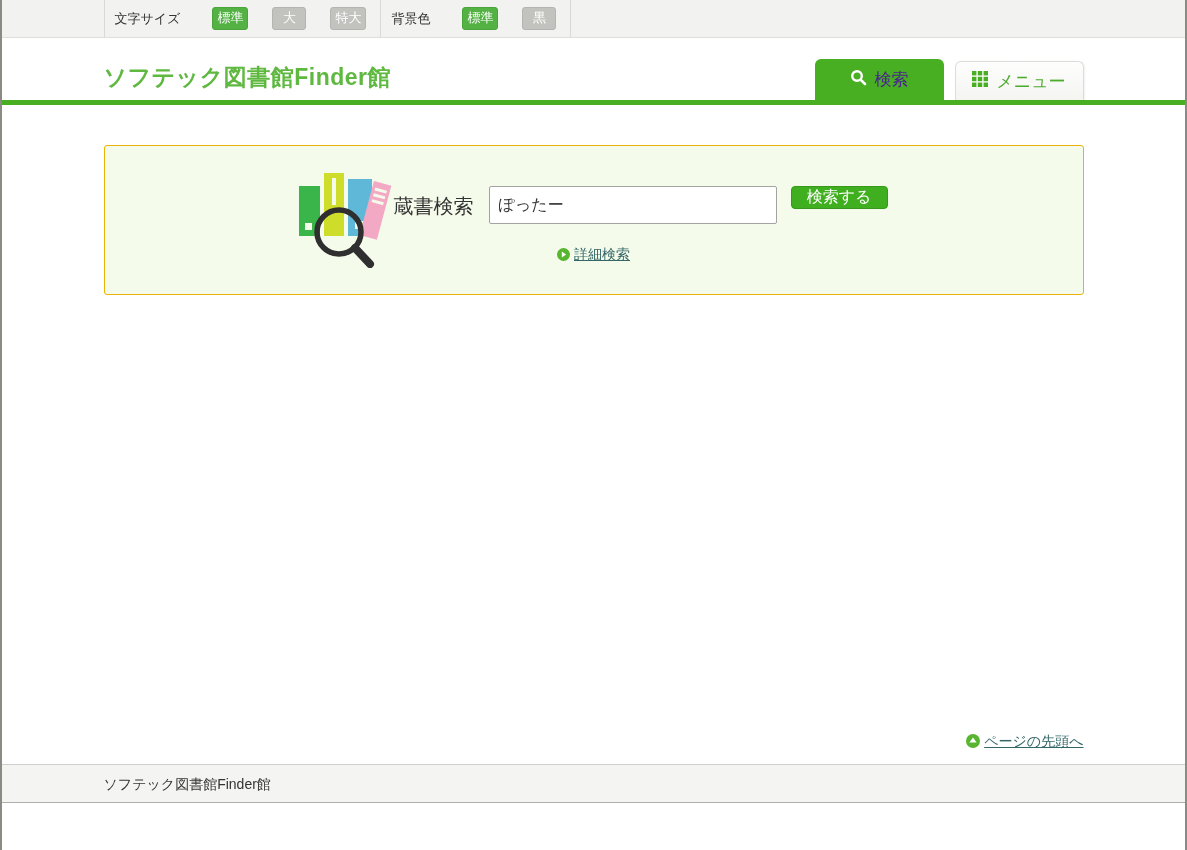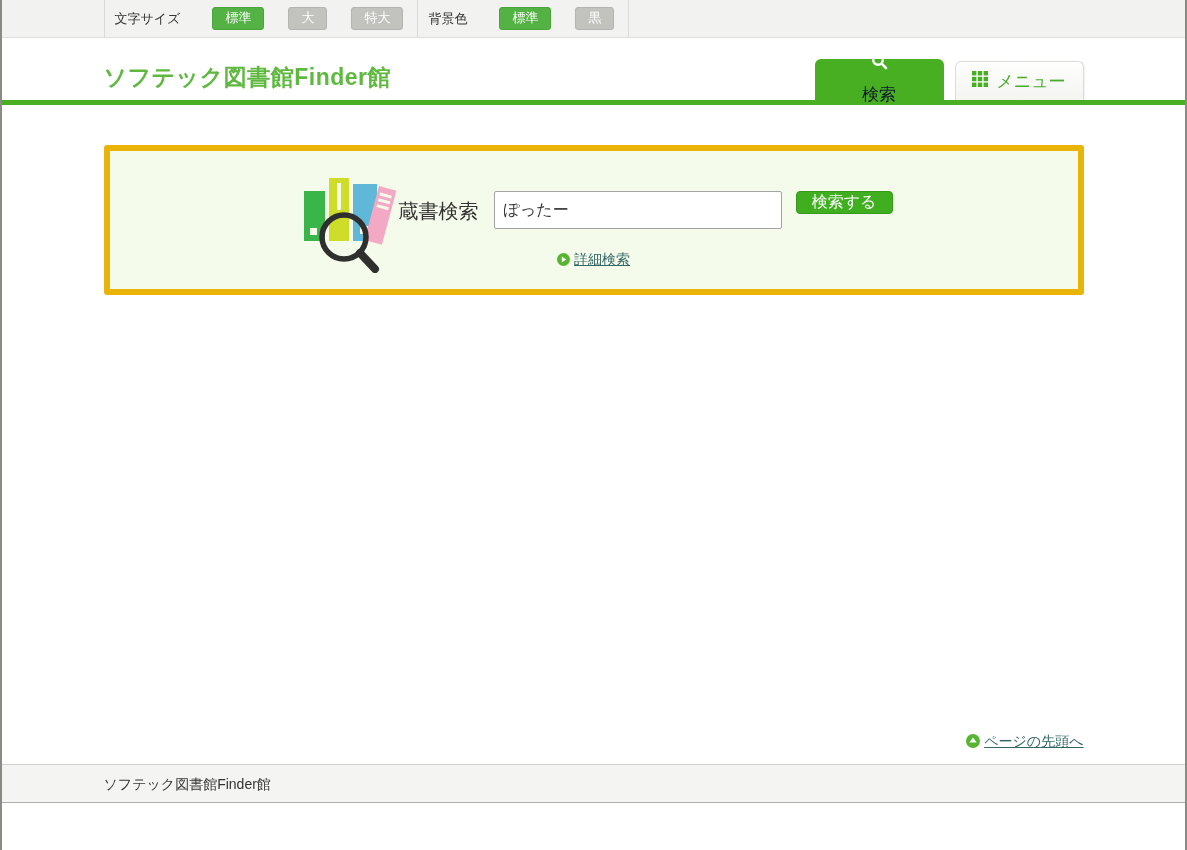--- a/index.html
+++ b/index.html
@@ -13,39 +13,39 @@
   .edge.right { right:0; }
 
   
   .toolbar { height:38px; background:#f2f2f0; border-bottom:1px solid #dededb; }
   .toolbar-inner { width:980px; margin:0 auto; height:100%; display:flex; align-items:stretch; }
   .tb-group { display:flex; align-items:center; padding:0 14px 0 10px; border-left:1px solid #d9d9d5;gap:21px; }
   .tb-group:last-child { border-right:1px solid #d9d9d5; }
   .tb-label { font-size:13px; color:#333; margin-right:8px; white-space:nowrap; }
   .tb-btn {
     display:inline-block; min-width:34px; text-align:center; font-size:13px; color:#fff;
-    padding:3px 12px 4px; margin-left:3px; border-radius:3px; cursor:pointer; line-height:1.1;
+    padding:3px 4px 4px; margin-left:3px; border-radius:3px; cursor:pointer; line-height:1.1;
   }
   .tb-btn.on  { background:#53b243; border:1px solid #49a53a; }
   .tb-btn.off { background:#c2c2bf; border:1px solid #b4b4b1; }
 
   
   .header { height:62px; background:#fff; position:relative; }
   .header-inner { width:980px; margin:0 auto; height:100%; position:relative; }
   .site-title { position:absolute; left:0; top:24px; font-size:23px; font-weight:bold; color:#5fb840; letter-spacing:0.5px; }
   .tabs { position:absolute; right:0; bottom:0; display:flex; align-items:flex-end; gap:11px; }
   .tab { width:129px; display:flex; align-items:center; justify-content:center; gap:8px;
          border-radius:6px 6px 0 0; font-size:17px; cursor:pointer; }
-  .tab.active { height:41px; background:#47af21; color:#0f172a;flex-direction:column; }
+  .tab.active { height:41px; background:#47af21; color:#4c1d95; }
   .tab.plain  { height:39px; background:linear-gradient(#fefefe,#f4f4f1); border:1px solid #dcdcd8; border-bottom:none; color:#4bab2c; box-shadow:1px 0 2px rgba(0,0,0,0.06); }
   .green-line { height:5px; background:#47af21; width:100%; }
 
   
   .main { width:980px; margin:0 auto; }
-  .panel { margin-top:40px; height:150px; background:#f5fbeb; border:6px solid #eab308; border-radius:3px; position:relative; }
+  .panel { margin-top:40px; height:150px; background:#f5fbeb; border:1px solid #eab308; border-radius:3px; position:relative; }
   .logo { position:absolute; left:190px; top:22px; }
   .panel-label { position:absolute; left:289px; top:47px; font-size:20px; color:#333; }
   .search-input { position:absolute; left:384px; top:40px; width:288px; height:38px;
     border:1px solid #a3a3a0; border-radius:2px; font-size:16px; padding:0 9px; color:#333;
     font-family:"Liberation Sans","DejaVu Sans",sans-serif; background:#fff; }
   .search-btn { position:absolute; left:686px; top:40px; width:97px; height:23px;
     background:#3fae1f; border:1px solid #36991a; border-radius:4px; color:#fff; font-size:16px;
     cursor:pointer; font-family:"Liberation Sans","DejaVu Sans",sans-serif; }
   .adv-row { position:absolute; left:0; right:0; top:99px; text-align:center; }
   .adv-row a, .toplink a { color:#336667; font-size:14px; text-decoration:underline; }

